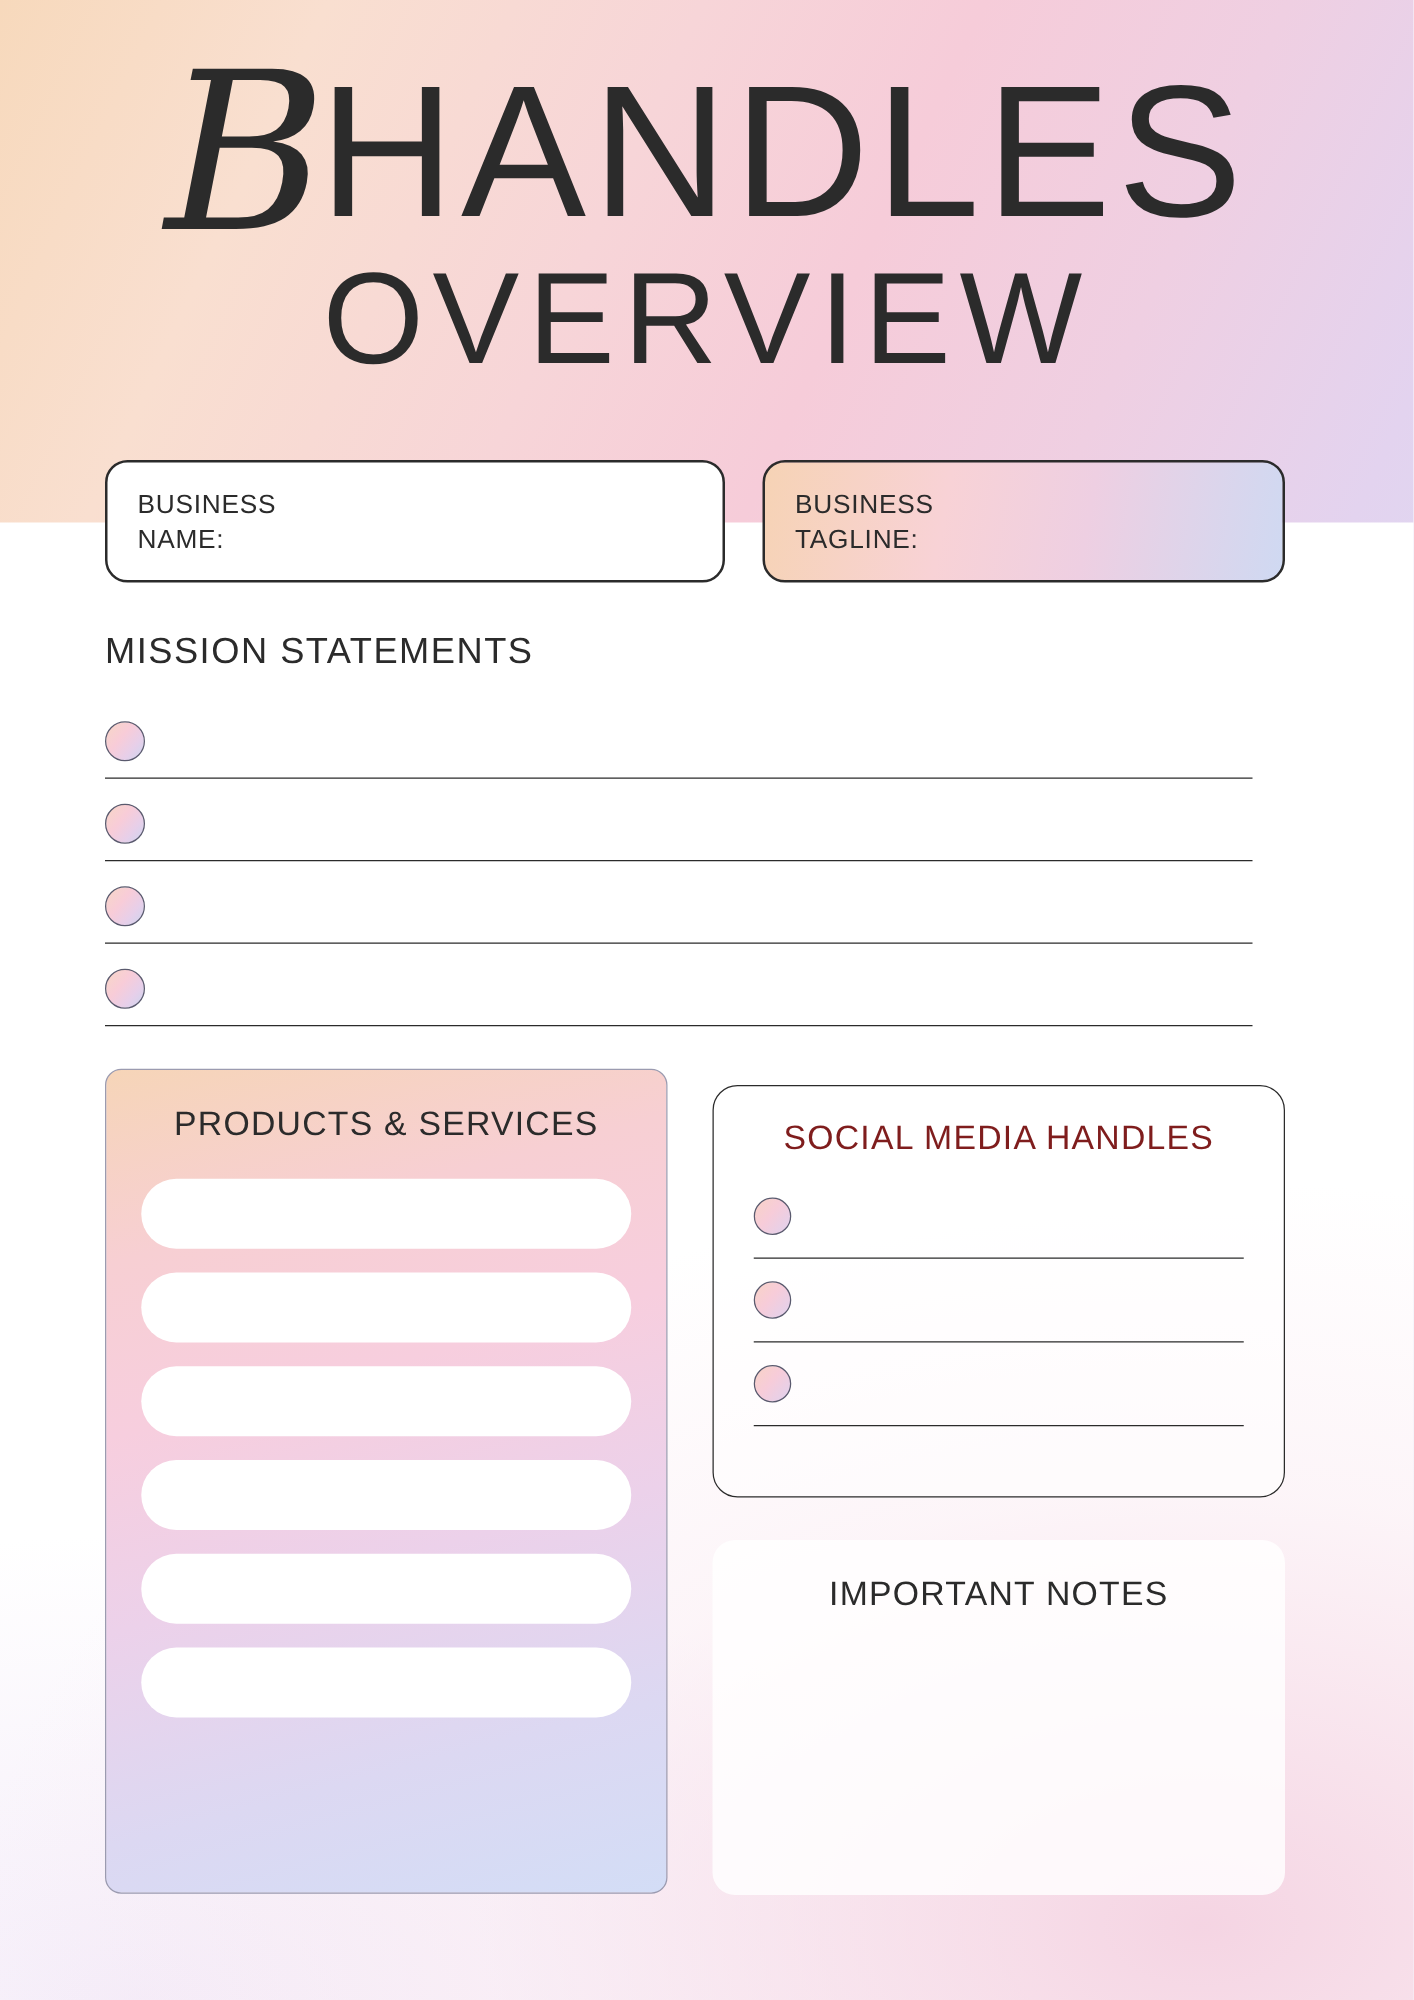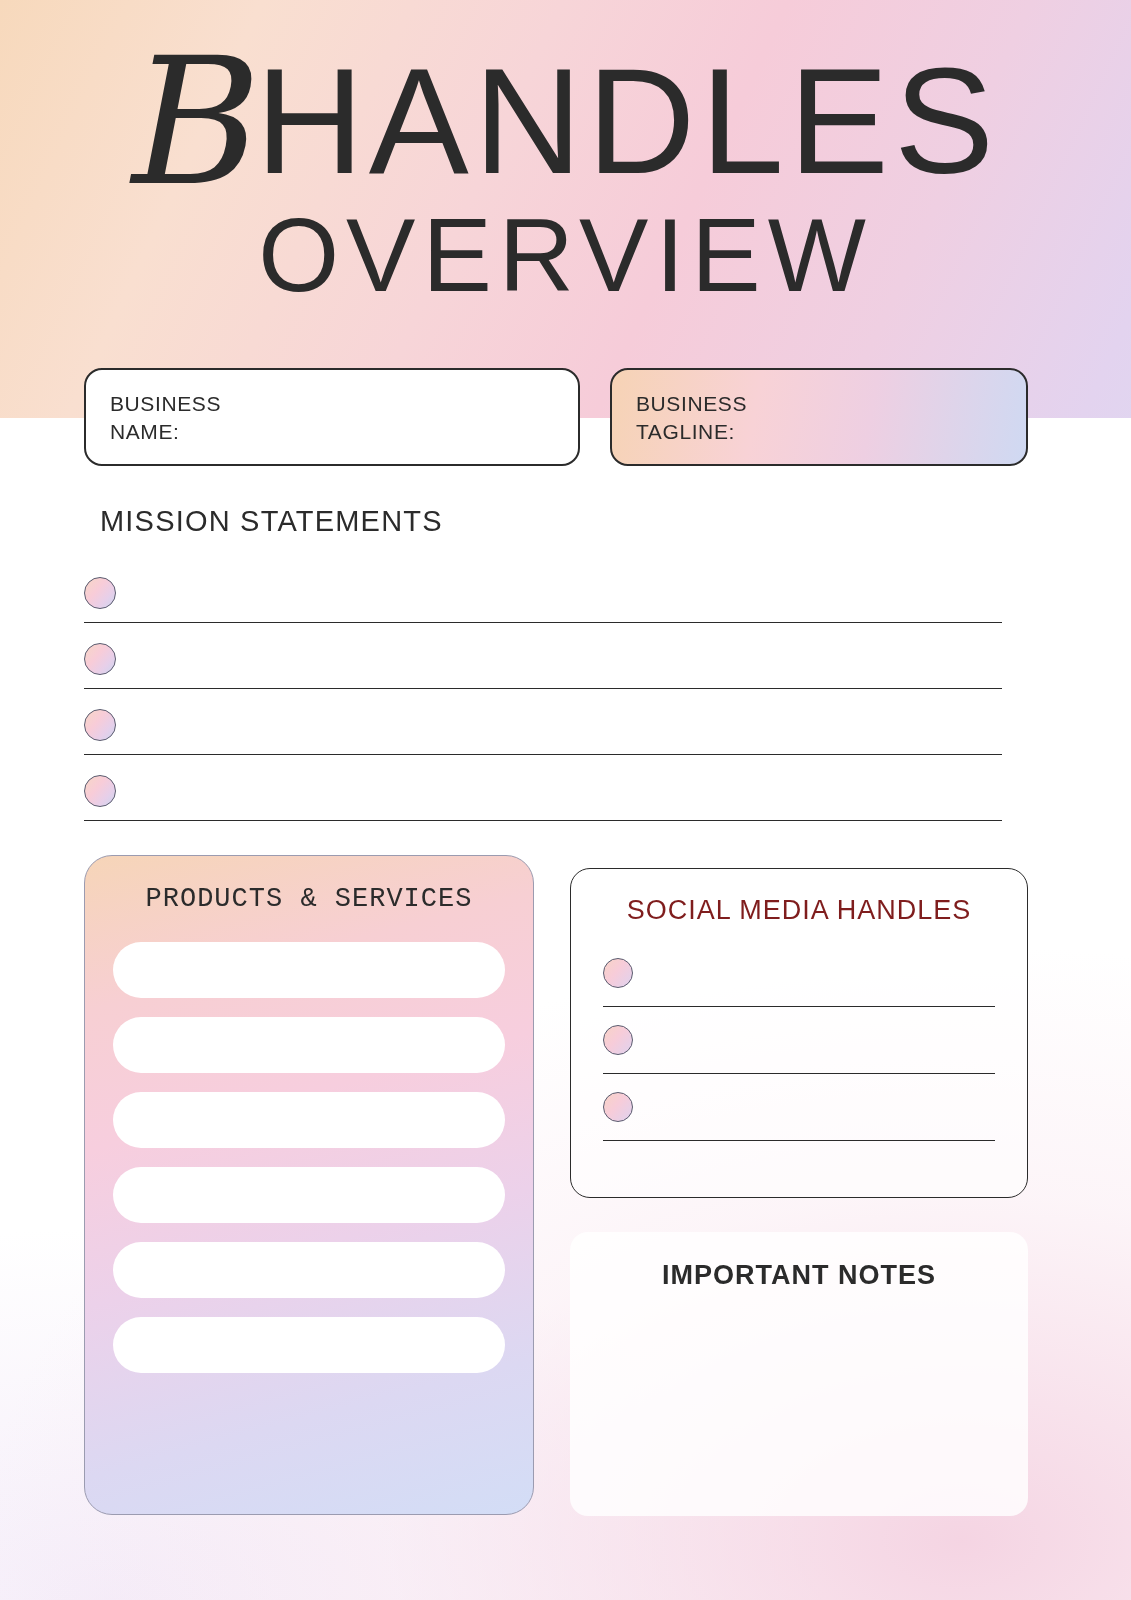--- a/index.html
+++ b/index.html
@@ -106,21 +106,21 @@
     font-size: 21px;
     line-height: 28px;
     color: #2b2b2b;
     letter-spacing: 0.6px;
     white-space: pre-line;
   }
 
   
   .mission-title {
     position: absolute;
-    left: 100px;
+    left: 84px;
     top: 505px;
     font-size: 29px;
     letter-spacing: 1.2px;
     color: #2b2b2b;
   }
   .mission-list {
     position: absolute;
     left: 84px;
     top: 565px;
     width: 918px;
@@ -148,30 +148,29 @@
   }
 
   
   .products {
     position: absolute;
     left: 84px;
     top: 855px;
     width: 450px;
     height: 660px;
     border: 1.5px solid #9b9bb0;
-    border-radius: 28px;
+    border-radius: 13px;
     background: linear-gradient(165deg,
       #f6d5b8 0%,
       #f7cfd3 20%,
       #f7cede 38%,
       #ecd1ea 58%,
       #dcd8f2 80%,
       #d3ddf6 100%);
     padding: 28px 28px 0 28px;
-    font-family: Liberation Mono, monospace;
   }
   .products-title {
     text-align: center;
     font-size: 27px;
     letter-spacing: 1px;
     color: #2b2b2b;
     margin-bottom: 28px;
   }
   .product-slot {
     height: 56px;
@@ -230,21 +229,20 @@
     height: 284px;
     border-radius: 18px;
     background: rgba(255,255,255,0.82);
     padding: 28px;
   }
   .notes-title {
     text-align: center;
     font-size: 27px;
     letter-spacing: 1px;
     color: #2b2b2b;
-    font-weight: bold;
   }
 </style>
 </head>
 <body>
 
 <div class="page"></div>
 <div class="body-wash"></div>
 
 <div class="header">
   <div class="title-business">

